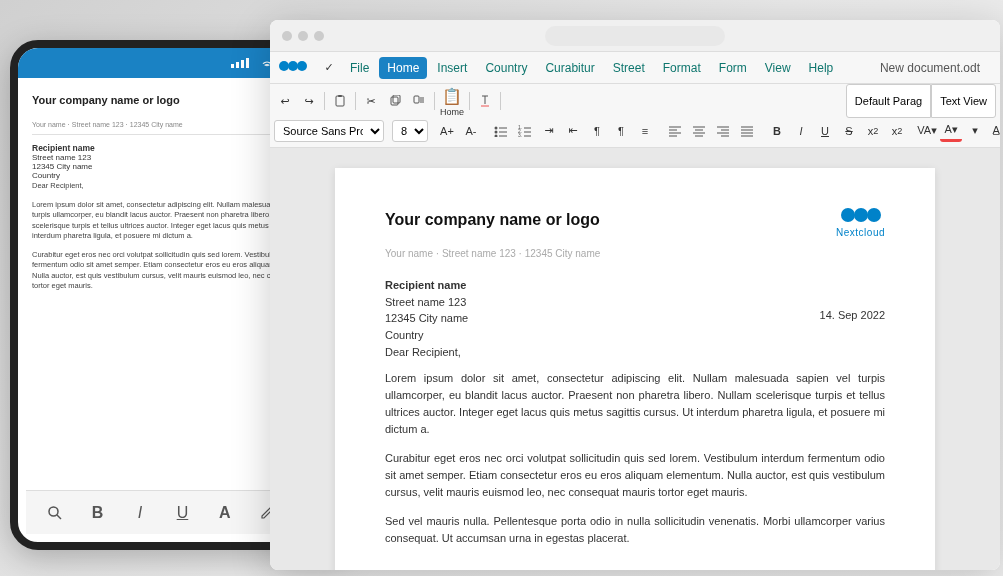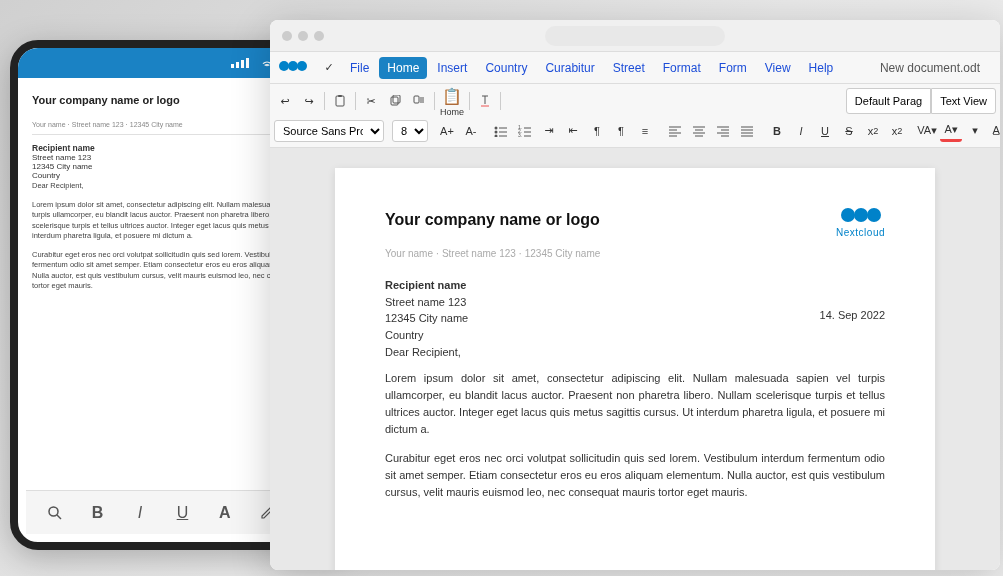--- a/index.html
+++ b/index.html
@@ -195,21 +195,21 @@
     }
 
     .menu-logo {
       margin-right: 8px;
     }
 
     .menu-item {
       padding: 4px 8px;
       border-radius: 4px;
       cursor: pointer;
-      color: #1d4ed8;
+      color: #0f766e;
       white-space: nowrap;
     }
     .menu-item.active {
       background: #1a82c4;
       color: white;
     }
 
     .menu-spacer { flex: 1; }
 
     .menu-doc-title {
@@ -411,21 +411,21 @@
     
     .toolbar-styles {
       display: flex;
       align-items: center;
       margin-left: auto;
       gap: 0;
       height: 26px;
     }
 
     .style-btn {
-      height: 26px;
+      height: 34px;
       padding: 0 8px;
       display: flex;
       align-items: center;
       font-size: 11px;
       border: 1px solid #ccc;
       background: white;
       cursor: pointer;
     }
     .style-btn:first-child { border-radius: 3px 0 0 3px; }
     .style-btn:last-child { border-radius: 0 3px 3px 0; }
@@ -728,15 +728,16 @@
       </div>
 
       <div class="doc-date-row">14. Sep 2022</div>
 
       <div class="doc-salutation">Dear Recipient,</div>
 
       <div class="doc-body-para">Lorem ipsum dolor sit amet, consectetur adipiscing elit. Nullam malesuada sapien vel turpis ullamcorper, eu blandit lacus auctor. Praesent non pharetra libero. Nullam scelerisque turpis et tellus ultrices auctor. Integer eget lacus quis metus sagittis cursus. Ut interdum pharetra ligula, et posuere mi dictum a.</div>
 
       <div class="doc-body-para">Curabitur eget eros nec orci volutpat sollicitudin quis sed lorem. Vestibulum interdum fermentum odio sit amet semper. Etiam consectetur eros eu eros aliquam elementum. Nulla auctor, est quis vestibulum cursus, velit mauris euismod leo, nec consequat mauris tortor eget mauris.</div>
 
+      <div class="doc-body-para">Sed vel mauris nulla. Pellentesque porta odio in nulla sollicitudin venenatis. Morbi ullamcorper varius consequat. Ut accumsan urna in egestas placerat.</div>
     </div>
   </div>
 </div>
 
 </body></html>

